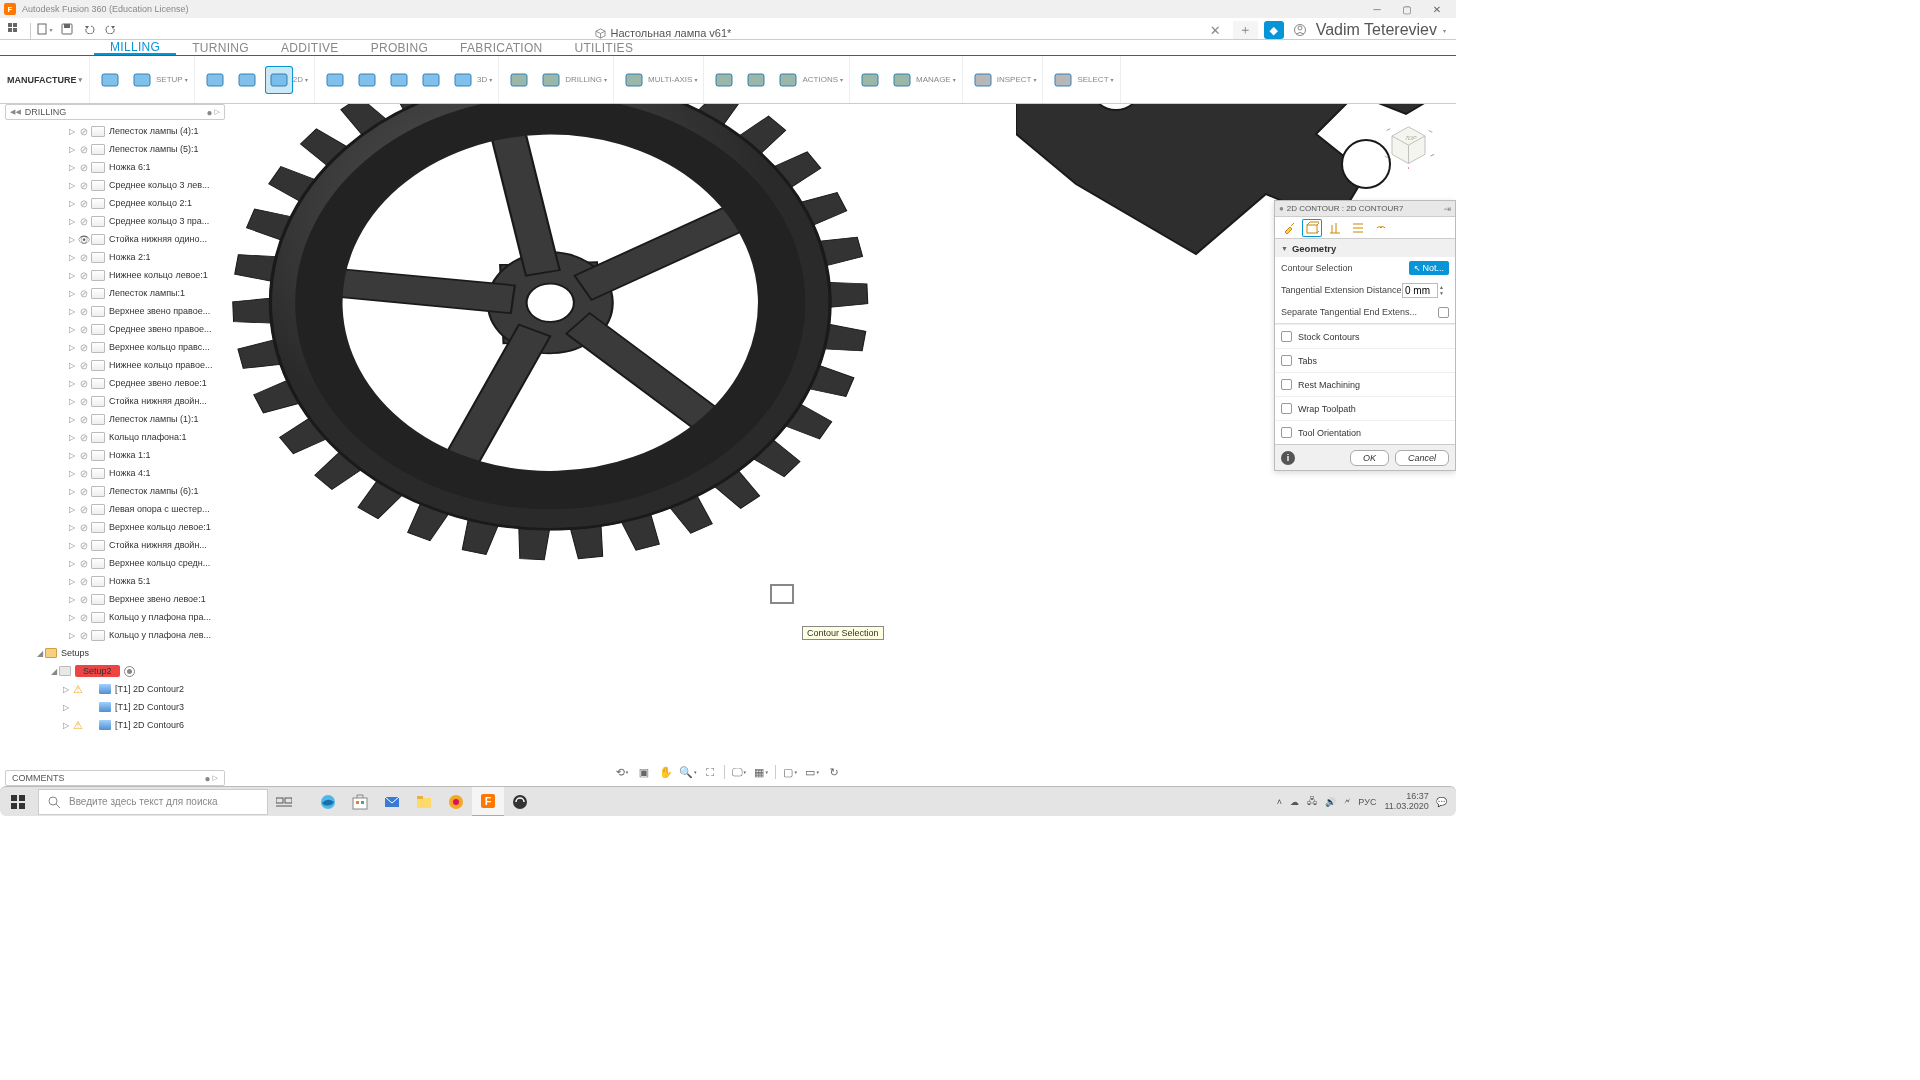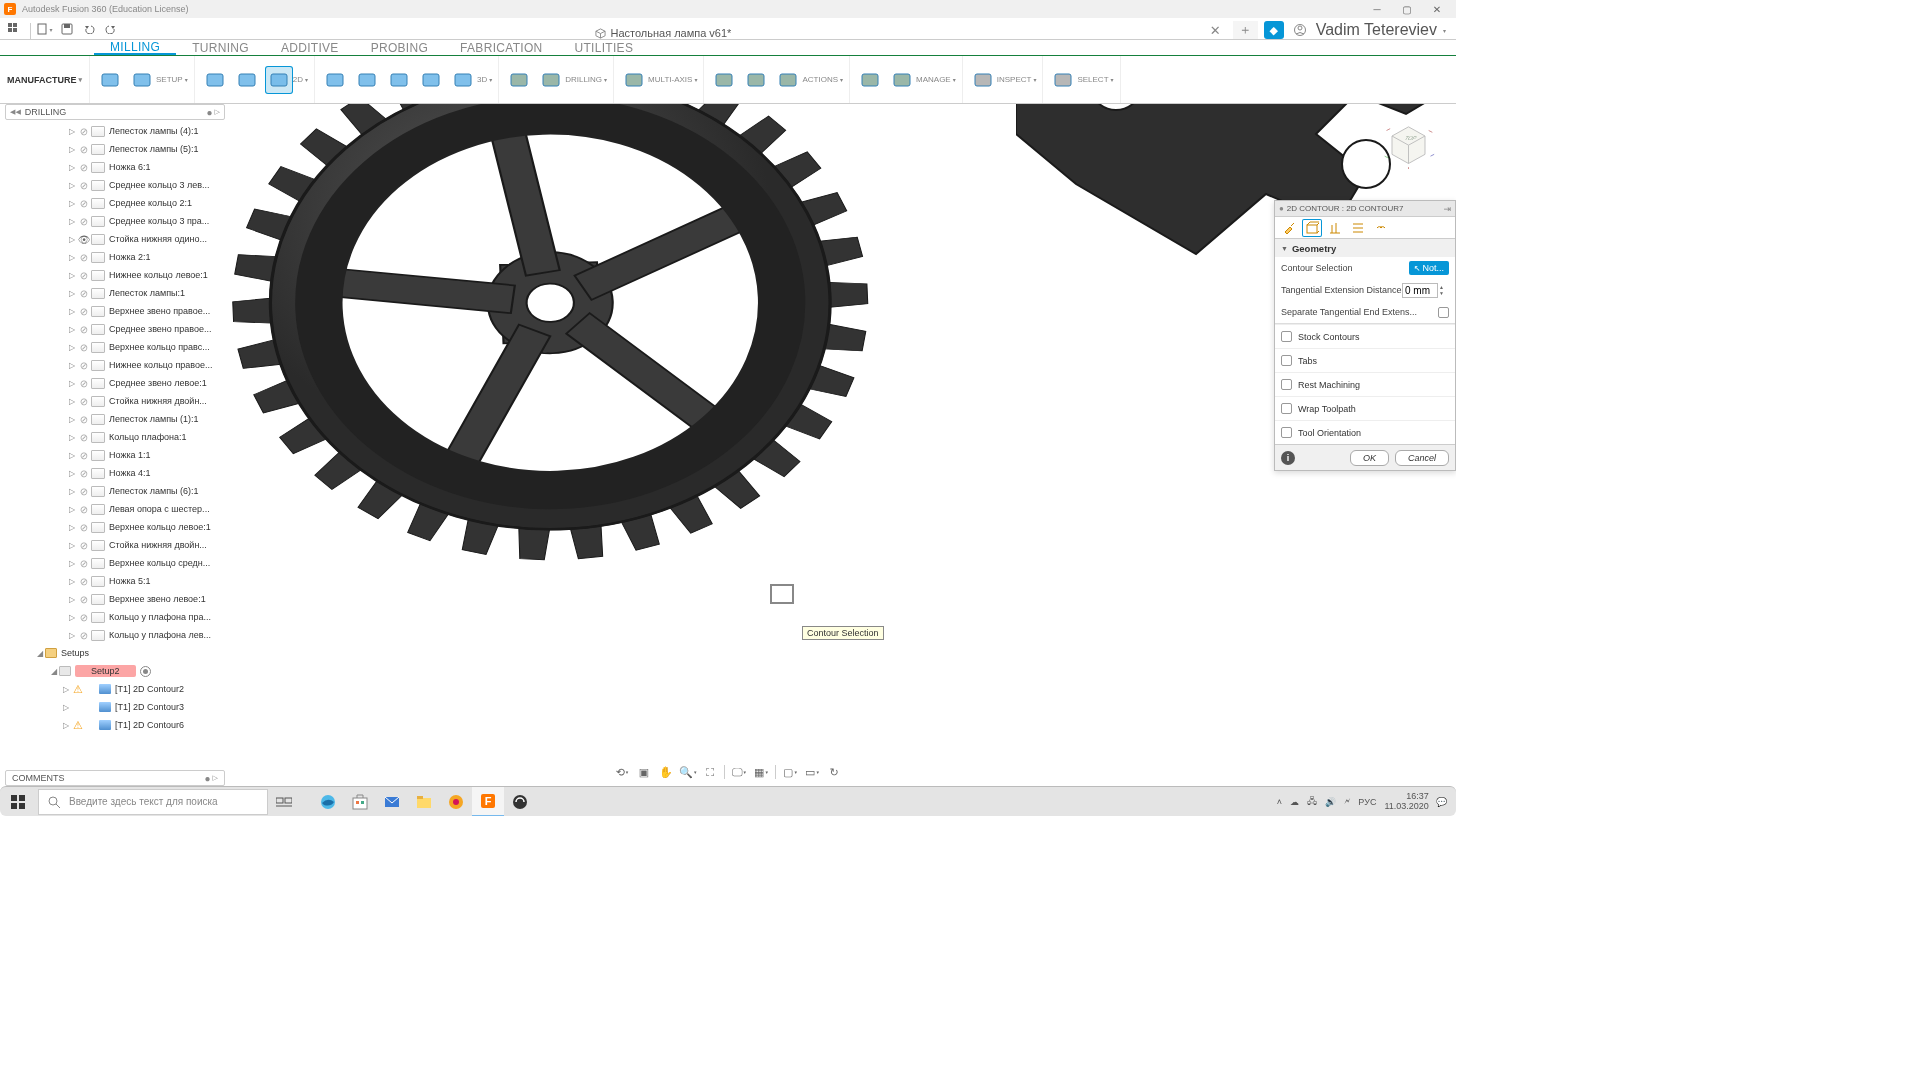--- a/index.html
+++ b/index.html
@@ -51,21 +51,21 @@
 .browserhead .tri { font-size:7px; color:#888; }
 .tree { margin-top:2px; font-size:9px; color:#333; max-height:calc(100% - 16px); overflow:hidden; }
 .tree .node { height:18px; display:flex; align-items:center; padding-left:62px; white-space:nowrap; overflow:hidden; }
 .tree .node .exp { width:10px; font-size:8px; color:#888; text-align:center; }
 .tree .node .eye { width:14px; font-size:10px; color:#aaa; text-align:center; }
 .tree .node .eye.on { color:#666; }
 .tree .node .comp { width:14px; height:11px; border:1px solid #bbb; border-radius:1px; margin-right:4px; background:linear-gradient(#fff,#eee); }
 .tree .node .label { overflow:hidden; text-overflow:ellipsis; }
 .tree .node.setups { padding-left:30px; }
 .tree .node.setup2 { padding-left:44px; }
-.tree .node.setup2 .slabel { background:#fca5a5; padding:1px 16px; border-radius:2px; }
+.tree .node.setup2 .slabel { background:#ef4444; padding:1px 8px; border-radius:2px; }
 .tree .node.setup2 .radio { width:11px; height:11px; border:1px solid #888; border-radius:50%; margin-left:4px; display:inline-flex; align-items:center; justify-content:center; }
 .tree .node.setup2 .radio::after { content:""; width:5px; height:5px; background:#888; border-radius:50%; }
 .tree .node.op { padding-left:56px; }
 .tree .node.op .warn { color:#f5a623; font-size:11px; width:14px; text-align:center; }
 .tree .node.op .okdot { width:14px; text-align:center; }
 .tree .node.op .toolicon { width:12px; height:10px; background:linear-gradient(#a0d0ff,#5090d0); border-radius:1px; margin-right:4px; }
 .tree .folder { width:12px; height:10px; background:#f5d080; border-radius:1px; margin-right:4px; border:1px solid #d0a040; }
 .tree .folder.grey { background:#e8e8e8; border-color:#bbb; }
 
 

